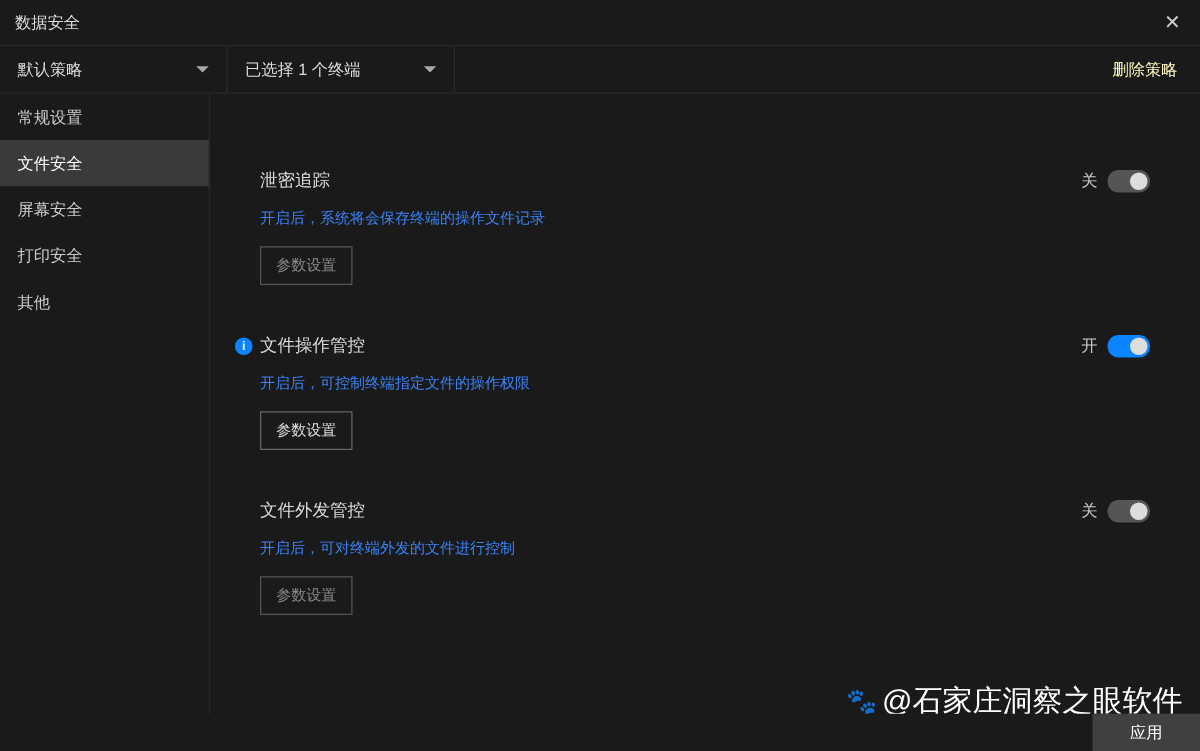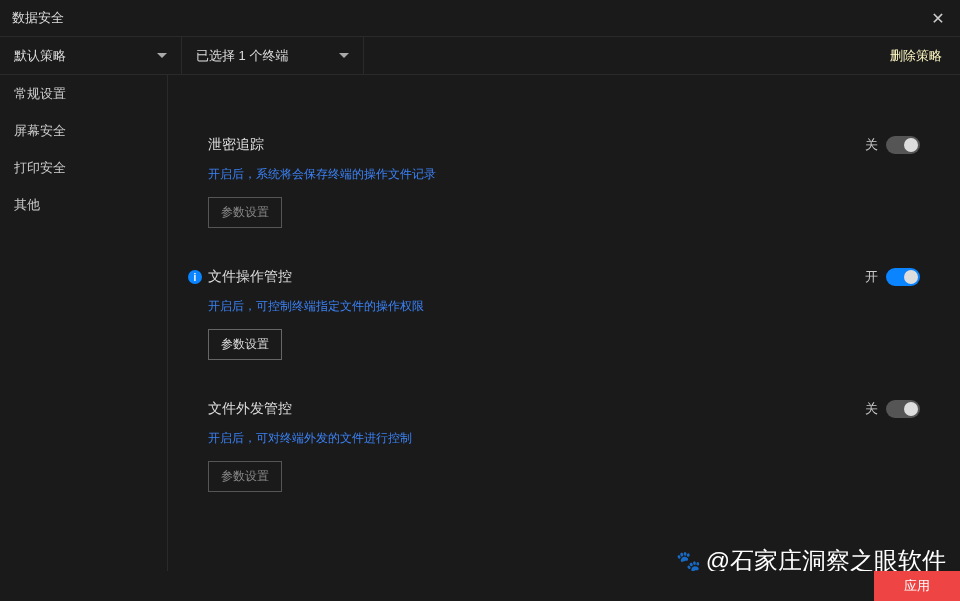--- a/index.html
+++ b/index.html
@@ -192,21 +192,21 @@
       position: absolute;
       bottom: 0;
       left: 0;
       right: 0;
       height: 30px;
       display: flex;
       justify-content: flex-end;
       background: #1a1a1a;
     }
     .apply-btn {
-      background: #ef4444;
+      background: #404040;
       color: #fff;
       border: none;
       padding: 0 30px;
       height: 100%;
       font-size: 13px;
       cursor: pointer;
     }
     .watermark {
       position: absolute;
       bottom: 24px;
@@ -244,20 +244,23 @@
   <div class="delete-policy">
     <span>删除策略</span>
   </div>
 </div>
 
 <div class="main">
   <div class="sidebar">
     <div class="sidebar-item">
       <span>常规设置</span>
     </div>
+    <div class="sidebar-item active">
+      <span>文件安全</span>
+    </div>
     <div class="sidebar-item">
       <span>屏幕安全</span>
     </div>
     <div class="sidebar-item">
       <span>打印安全</span>
     </div>
     <div class="sidebar-item">
       <span>其他</span>
     </div>
   </div>

